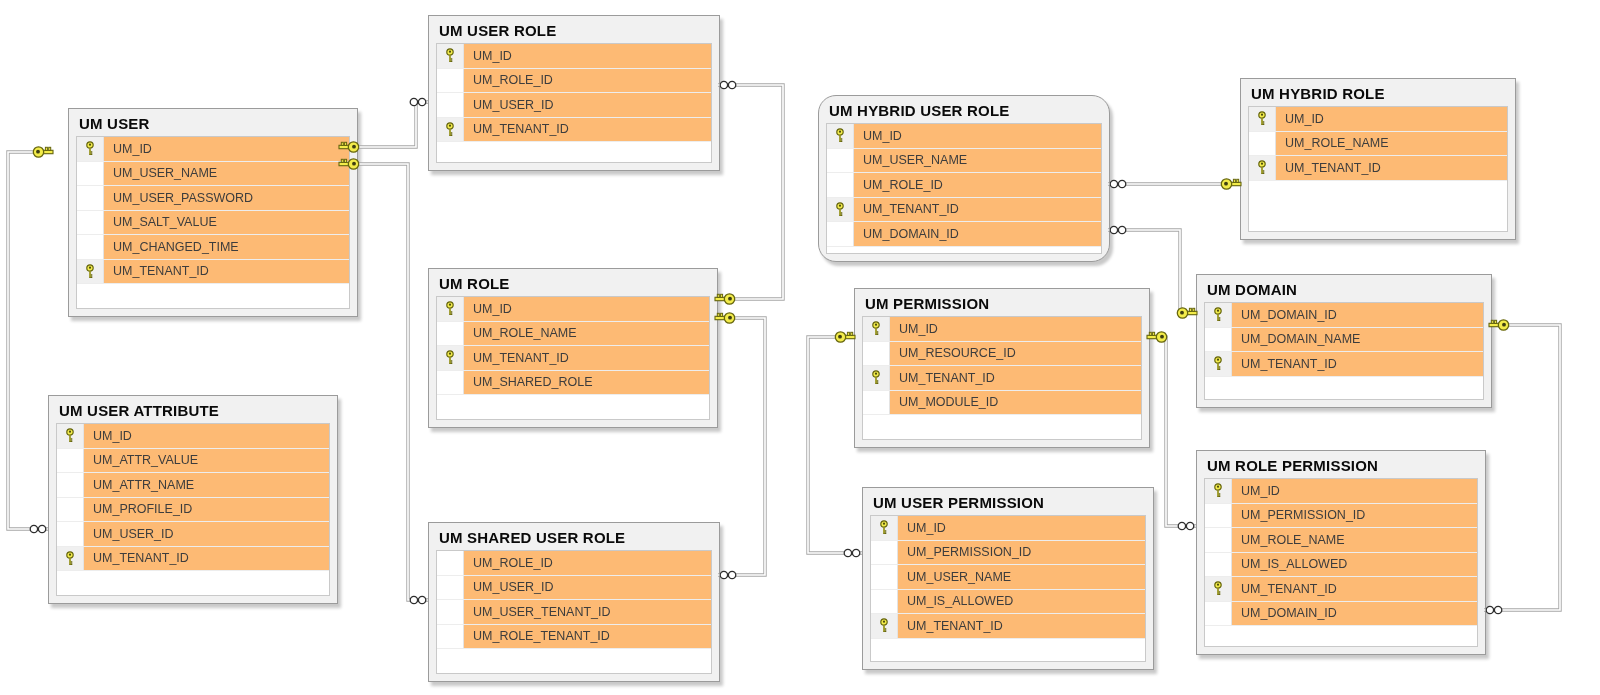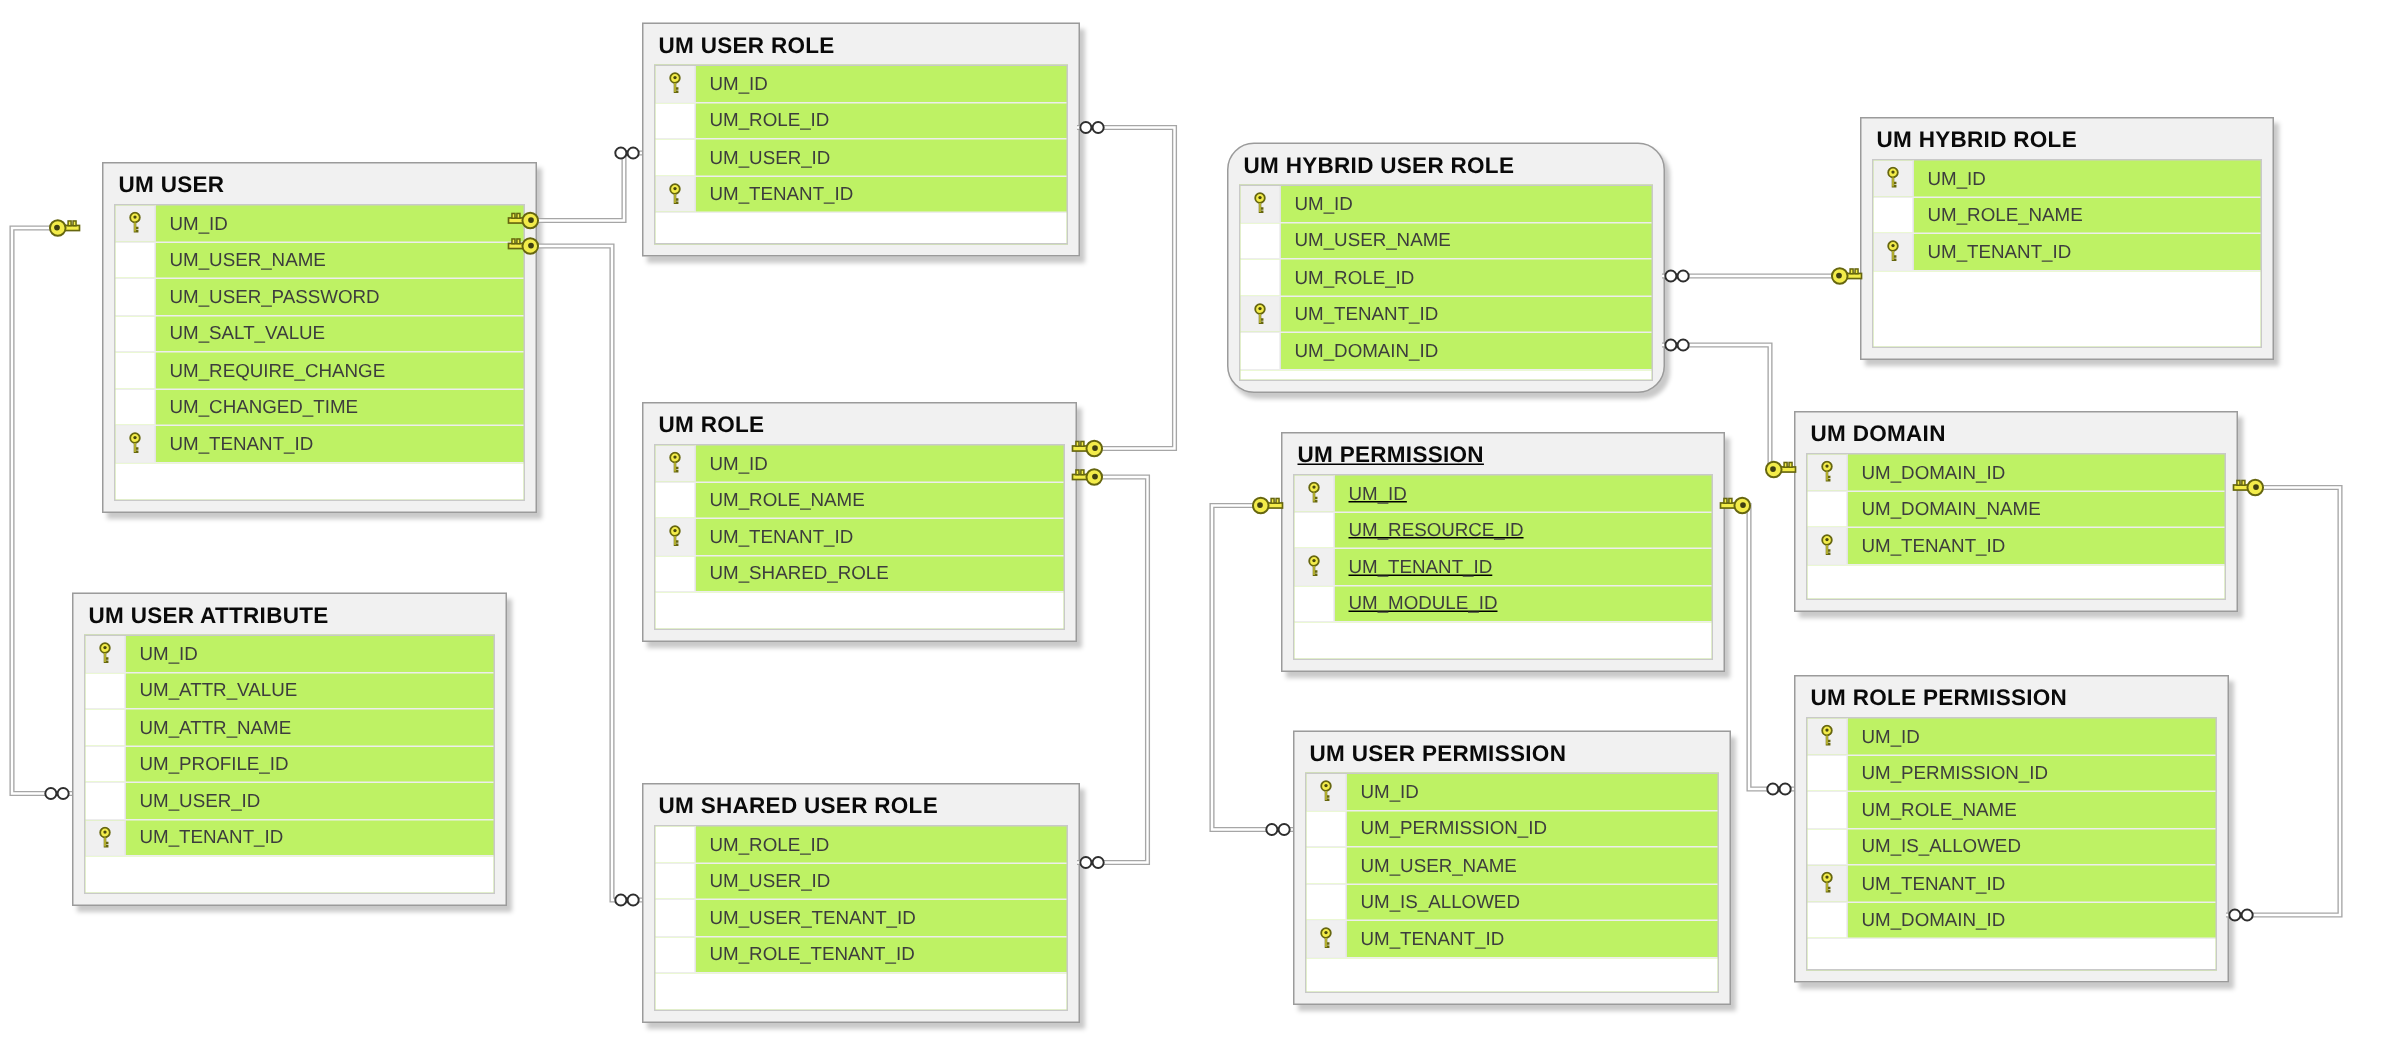--- a/index.html
+++ b/index.html
@@ -8,21 +8,21 @@
   .tbl{
     position:absolute;z-index:2;background:#f1f1f1;
     border:1px solid #9b9b9b;
     box-shadow:3px 4px 3px #c9c9c9;
   }
   .tbl-title{
     height:27px;line-height:29px;padding-left:10px;
     font-size:15px;font-weight:bold;color:#0a0a0a;letter-spacing:.2px;white-space:nowrap;
   }
   .tbl-body{
-    margin:0 7px 7px 7px;background:#bef264;border:1px solid #c9c9c9;
+    margin:0 7px 7px 7px;background:#fdba74;border:1px solid #c9c9c9;
   }
   .row{display:flex;align-items:center;height:23.5px;border-bottom:1px solid #ededed;
     font-size:12.5px;color:#3d3d3d;}
   .cell-icon{width:26px;align-self:stretch;flex:0 0 26px;border-right:1px solid #e3e3e3;
     display:flex;align-items:center;justify-content:center;background:#ffffff;}
   .cell-icon.pk{background:#f0f0f0;}
   .cell-name{padding-left:9px;white-space:nowrap;}
   .empty-area{background:#ffffff;}
 </style>
 </head>
@@ -202,24 +202,20 @@
         <div class="row">
           <div class="cell-icon"></div>
           <div class="cell-name">UM_USER_PASSWORD</div>
         </div>
         <div class="row">
           <div class="cell-icon"></div>
           <div class="cell-name">UM_SALT_VALUE</div>
         </div>
         <div class="row">
           <div class="cell-icon"></div>
-          <div class="cell-name">UM_REQUIRE_CHANGE</div>
-        </div>
-        <div class="row">
-          <div class="cell-icon"></div>
           <div class="cell-name">UM_CHANGED_TIME</div>
         </div>
         <div class="row">
           <div class="cell-icon pk">
             <svg width="10" height="15" viewBox="0 0 10 15">
               <circle cx="5" cy="4" r="3.2" fill="#f3ec4a" stroke="#66660f" stroke-width="1.2"></circle>
               <circle cx="5" cy="3.7" r="1.1" fill="#4a4a10"></circle>
               <path d="M5 7.2 L5 14 M5 11 h2.3 M5 13.2 h2.3" stroke="#66660f" stroke-width="1.7" fill="none"></path>
               <path d="M5 7.4 L5 13.4" stroke="#f3ec4a" stroke-width="0.7" fill="none"></path>
             </svg>
@@ -432,21 +428,21 @@
               <circle cx="5" cy="3.7" r="1.1" fill="#4a4a10"></circle>
               <path d="M5 7.2 L5 14 M5 11 h2.3 M5 13.2 h2.3" stroke="#66660f" stroke-width="1.7" fill="none"></path>
               <path d="M5 7.4 L5 13.4" stroke="#f3ec4a" stroke-width="0.7" fill="none"></path>
             </svg>
           </div>
           <div class="cell-name">UM_TENANT_ID</div>
         </div>
         <div class="empty-area" style="height: 50px;"></div>
       </div>
     </div>
-    <div class="tbl" style="left: 854px; top: 288px; width: 294px; text-decoration: underline;">
+    <div class="tbl" style="left: 854px; top: 288px; width: 294px;">
       <div class="tbl-title">UM PERMISSION</div>
       <div class="tbl-body">
         <div class="row">
           <div class="cell-icon pk">
             <svg width="10" height="15" viewBox="0 0 10 15">
               <circle cx="5" cy="4" r="3.2" fill="#f3ec4a" stroke="#66660f" stroke-width="1.2"></circle>
               <circle cx="5" cy="3.7" r="1.1" fill="#4a4a10"></circle>
               <path d="M5 7.2 L5 14 M5 11 h2.3 M5 13.2 h2.3" stroke="#66660f" stroke-width="1.7" fill="none"></path>
               <path d="M5 7.4 L5 13.4" stroke="#f3ec4a" stroke-width="0.7" fill="none"></path>
             </svg>

